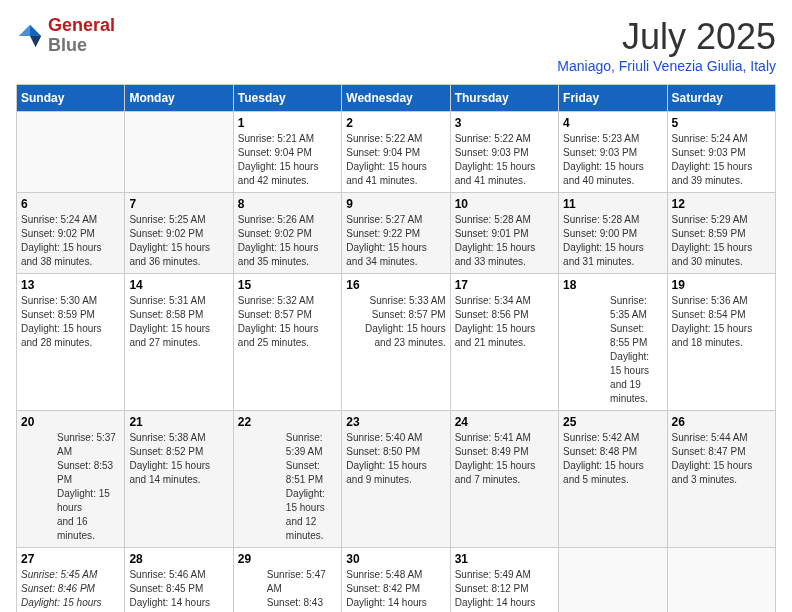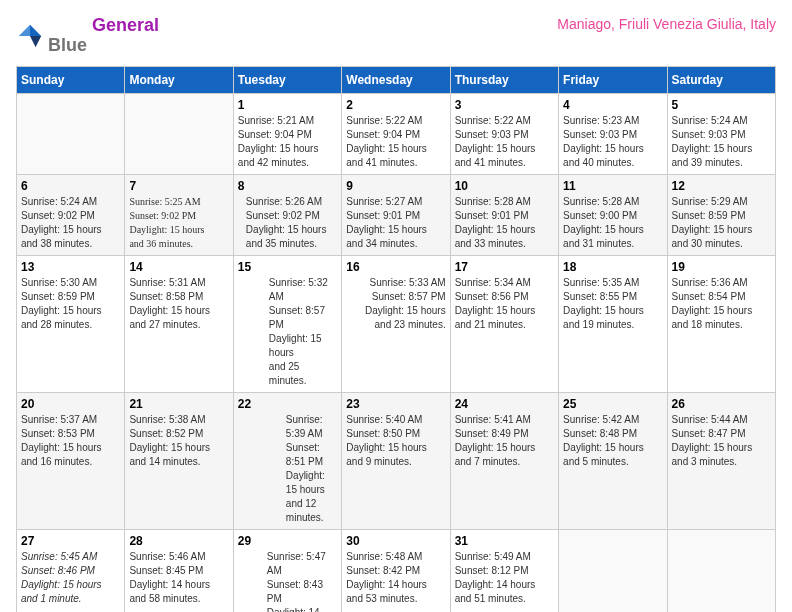--- a/index.html
+++ b/index.html
@@ -19,37 +19,37 @@
     .logo {
       display: flex;
       align-items: center;
       gap: 4px;
     }
     .logo-text {
       font-size: 18px;
       font-weight: bold;
       line-height: 1.1;
     }
-    .logo-general { color: #a21caf; margin-left: 44px; }
+    .logo-general { color: #b91c1c; }
     .logo-blue { color: #737373; }
     .logo-icon {
       width: 28px;
       height: 28px;
     }
     .title-area {
       text-align: right;
     }
     .month-title {
       font-size: 36px;
       color: #333;
       font-weight: normal;
     }
     .location-title {
       font-size: 14px;
-      color: #ec4899;
+      color: #1d4ed8;
     }
     table {
       width: 100%;
       border-collapse: collapse;
       font-size: 11px;
     }
     thead tr th {
       background-color: #1565c0;
       color: #fff;
       padding: 6px 4px;
@@ -92,20 +92,21 @@
       <polygon points="20,4 36,20 20,20" fill="#1565c0"></polygon>
       <polygon points="20,20 36,20 28,36" fill="#1a3a6b"></polygon>
       <polygon points="4,20 20,4 20,20" fill="#4a90d9"></polygon>
     </svg>
     <div class="logo-text">
       <span class="logo-general">General</span><br>
       <span class="logo-blue">Blue</span>
     </div>
   </div>
   <div class="title-area">
+    <div class="month-title">July 2025</div>
     <div class="location-title">Maniago, Friuli Venezia Giulia, Italy</div>
   </div>
 </div>
 
 <table>
   <thead>
     <tr>
     <th>Sunday</th>
         <th>Monday</th>
         <th>Tuesday</th>
@@ -158,36 +159,36 @@
       <tr>
         <td>
           <div class="day-number">6</div>
           <div class="day-detail" style="white-space: pre-line;">Sunrise: 5:24 AM
 Sunset: 9:02 PM
 Daylight: 15 hours
 and 38 minutes.</div>
         </td>
         <td>
           <div class="day-number">7</div>
-          <div class="day-detail" style="white-space: pre-line; font-family: Liberation Serif, serif;">Sunrise: 5:25 AM
+          <div class="day-detail" style="white-space: pre-line;">Sunrise: 5:25 AM
 Sunset: 9:02 PM
 Daylight: 15 hours
 and 36 minutes.</div>
         </td>
         <td>
           <div class="day-number">8</div>
-          <div class="day-detail" style="white-space: pre-line; margin-left: 8px;">Sunrise: 5:26 AM
+          <div class="day-detail" style="white-space: pre-line;">Sunrise: 5:26 AM
 Sunset: 9:02 PM
 Daylight: 15 hours
 and 35 minutes.</div>
         </td>
         <td>
           <div class="day-number">9</div>
           <div class="day-detail" style="white-space: pre-line;">Sunrise: 5:27 AM
-Sunset: 9:01 PM
+Sunset: 9:22 PM
 Daylight: 15 hours
 and 34 minutes.</div>
         </td>
         <td>
           <div class="day-number">10</div>
           <div class="day-detail" style="white-space: pre-line;">Sunrise: 5:28 AM
 Sunset: 9:01 PM
 Daylight: 15 hours
 and 33 minutes.</div>
         </td>
@@ -216,58 +217,58 @@
         </td>
         <td>
           <div class="day-number">14</div>
           <div class="day-detail" style="white-space: pre-line;">Sunrise: 5:31 AM
 Sunset: 8:58 PM
 Daylight: 15 hours
 and 27 minutes.</div>
         </td>
         <td>
           <div class="day-number">15</div>
-          <div class="day-detail" style="white-space: pre-line; margin-left: 31px;">Sunrise: 5:32 AM
+          <div class="day-detail" style="white-space: pre-line;">Sunrise: 5:32 AM
 Sunset: 8:57 PM
 Daylight: 15 hours
 and 25 minutes.</div>
         </td>
         <td>
           <div class="day-number">16</div>
           <div class="day-detail" style="white-space: pre-line; text-align: right;">Sunrise: 5:33 AM
 Sunset: 8:57 PM
 Daylight: 15 hours
 and 23 minutes.</div>
         </td>
         <td>
           <div class="day-number">17</div>
           <div class="day-detail" style="white-space: pre-line;">Sunrise: 5:34 AM
 Sunset: 8:56 PM
 Daylight: 15 hours
 and 21 minutes.</div>
         </td>
         <td>
           <div class="day-number">18</div>
-          <div class="day-detail" style="white-space: pre-line;">Sunrise: 5:35 AM
+          <div class="day-detail" style="white-space: pre-line; margin-left: 47px;">Sunrise: 5:35 AM
 Sunset: 8:55 PM
 Daylight: 15 hours
 and 19 minutes.</div>
         </td>
         <td>
           <div class="day-number">19</div>
           <div class="day-detail" style="white-space: pre-line;">Sunrise: 5:36 AM
 Sunset: 8:54 PM
 Daylight: 15 hours
 and 18 minutes.</div>
         </td>
       </tr>
       <tr>
         <td>
           <div class="day-number">20</div>
-          <div class="day-detail" style="white-space: pre-line;">Sunrise: 5:37 AM
+          <div class="day-detail" style="white-space: pre-line; margin-left: 36px;">Sunrise: 5:37 AM
 Sunset: 8:53 PM
 Daylight: 15 hours
 and 16 minutes.</div>
         </td>
         <td>
           <div class="day-number">21</div>
           <div class="day-detail" style="white-space: pre-line;">Sunrise: 5:38 AM
 Sunset: 8:52 PM
 Daylight: 15 hours
 and 14 minutes.</div>

